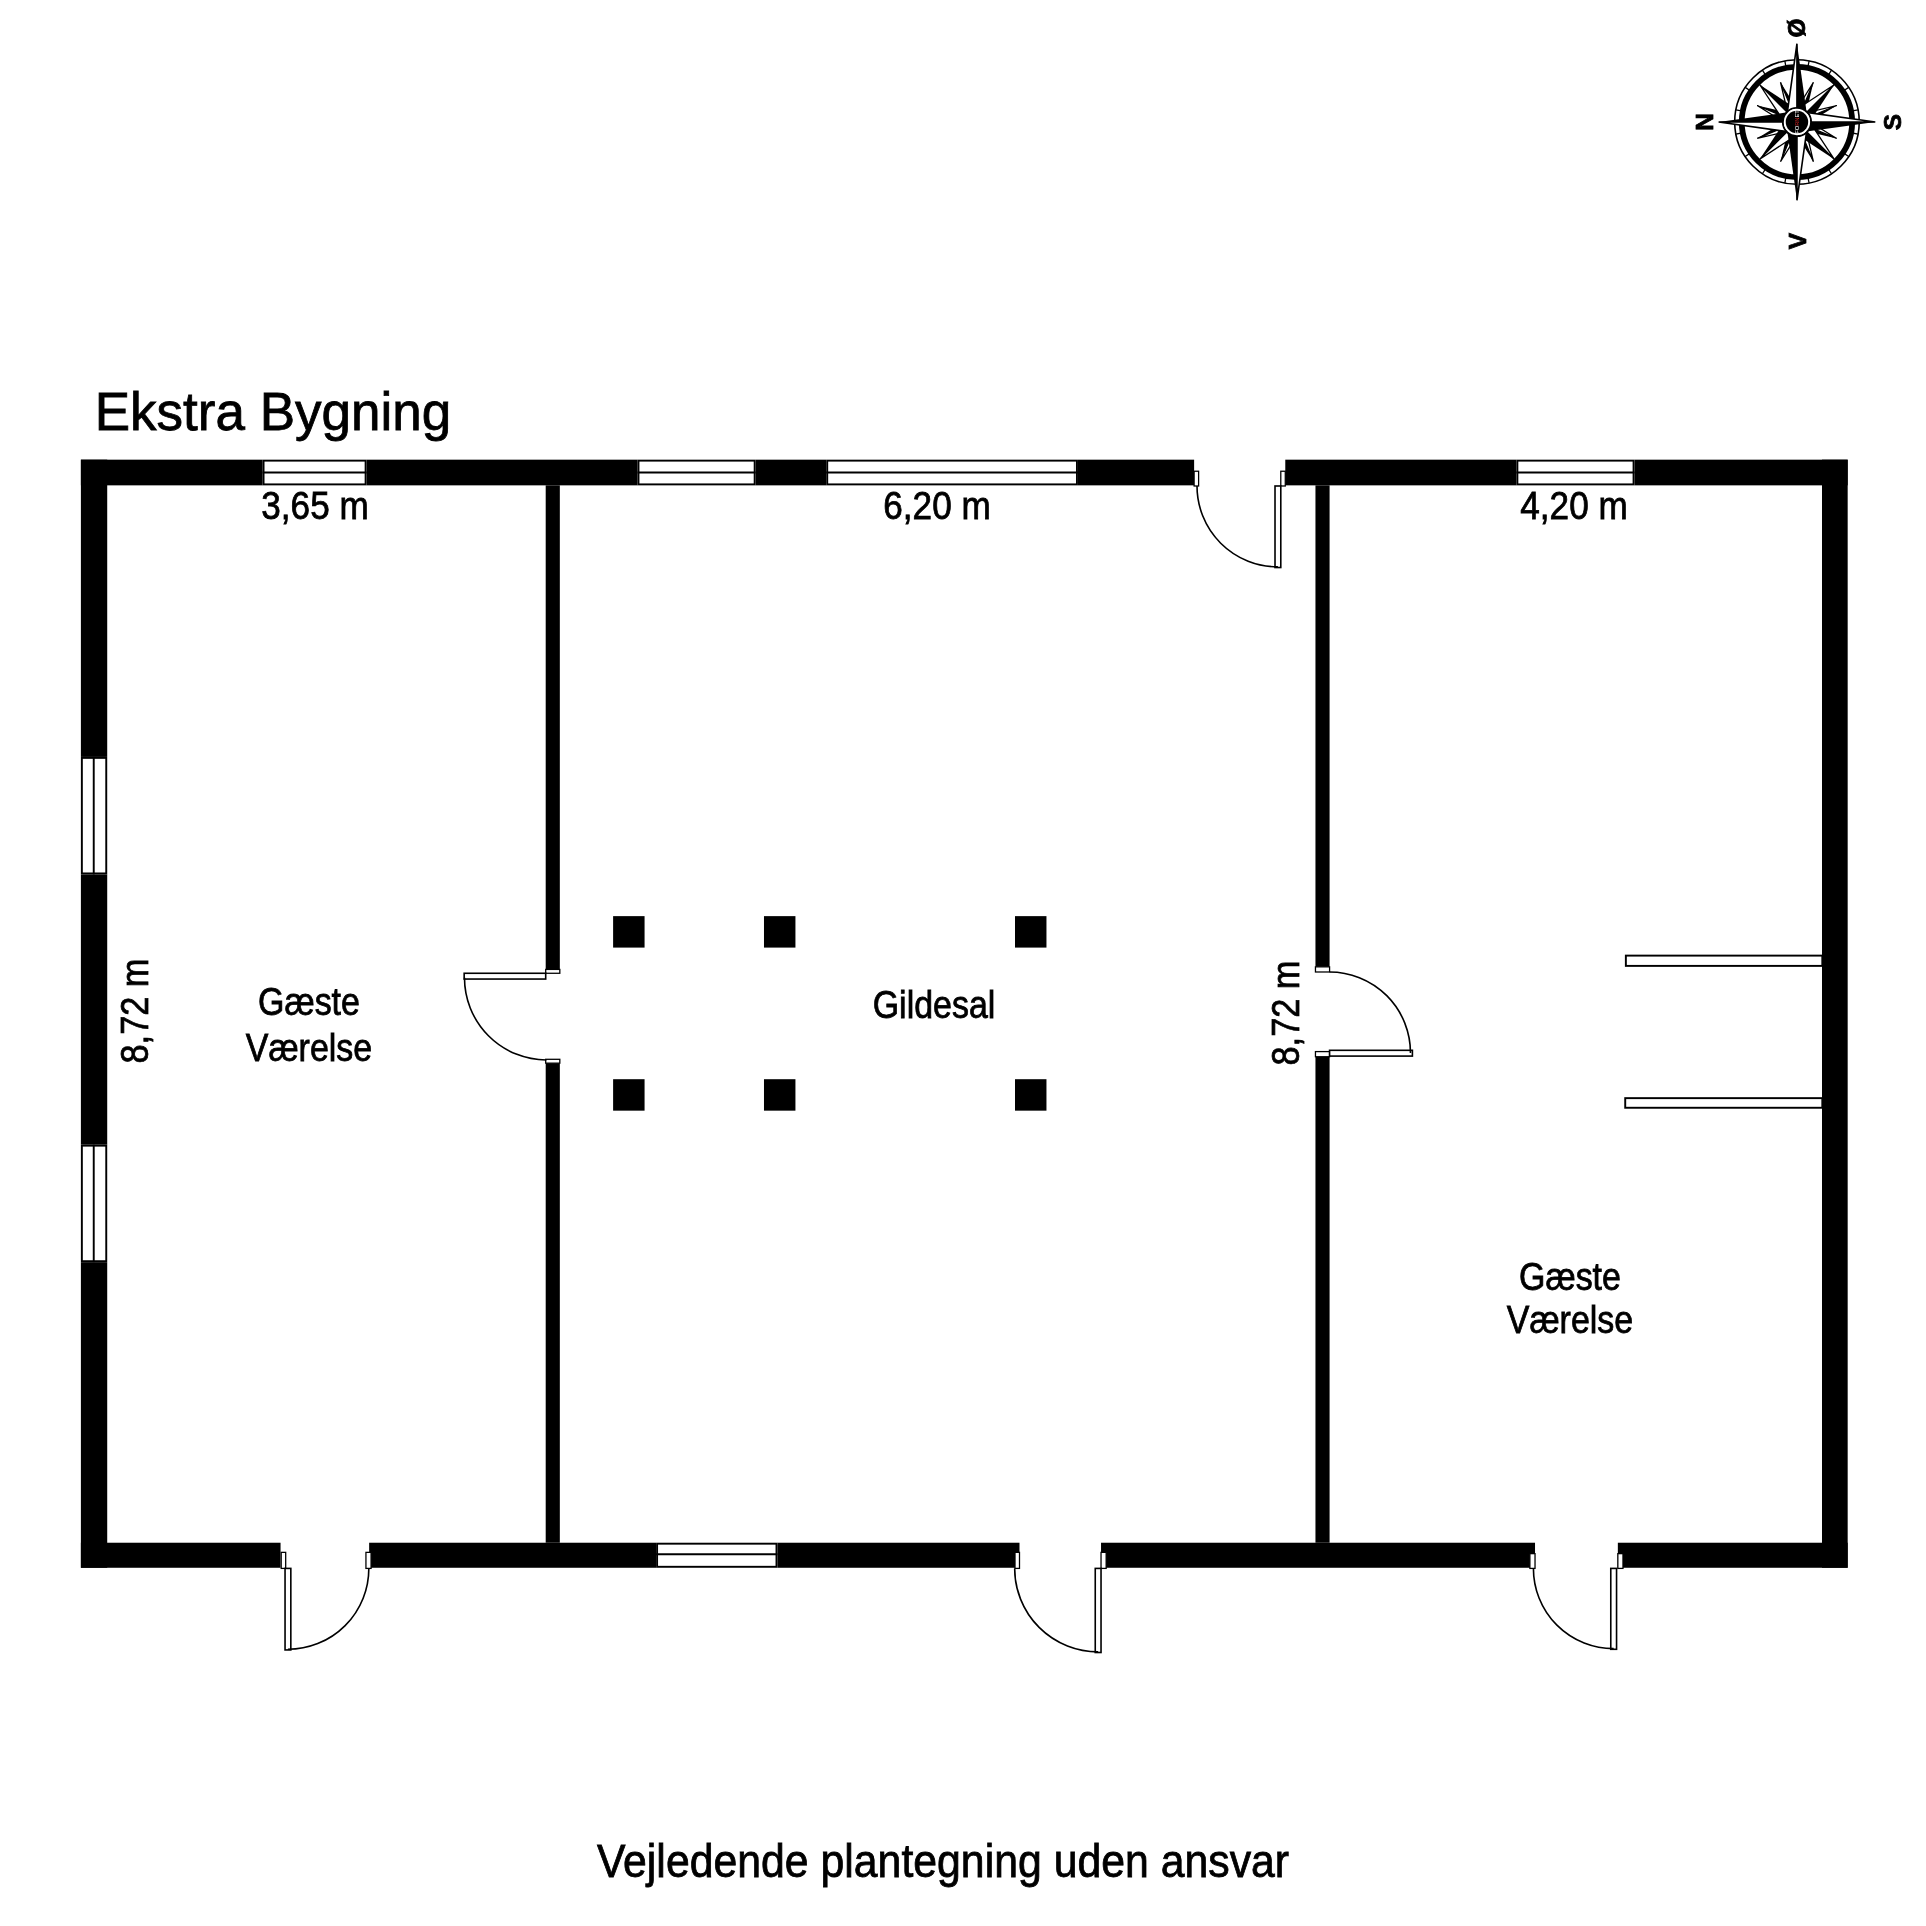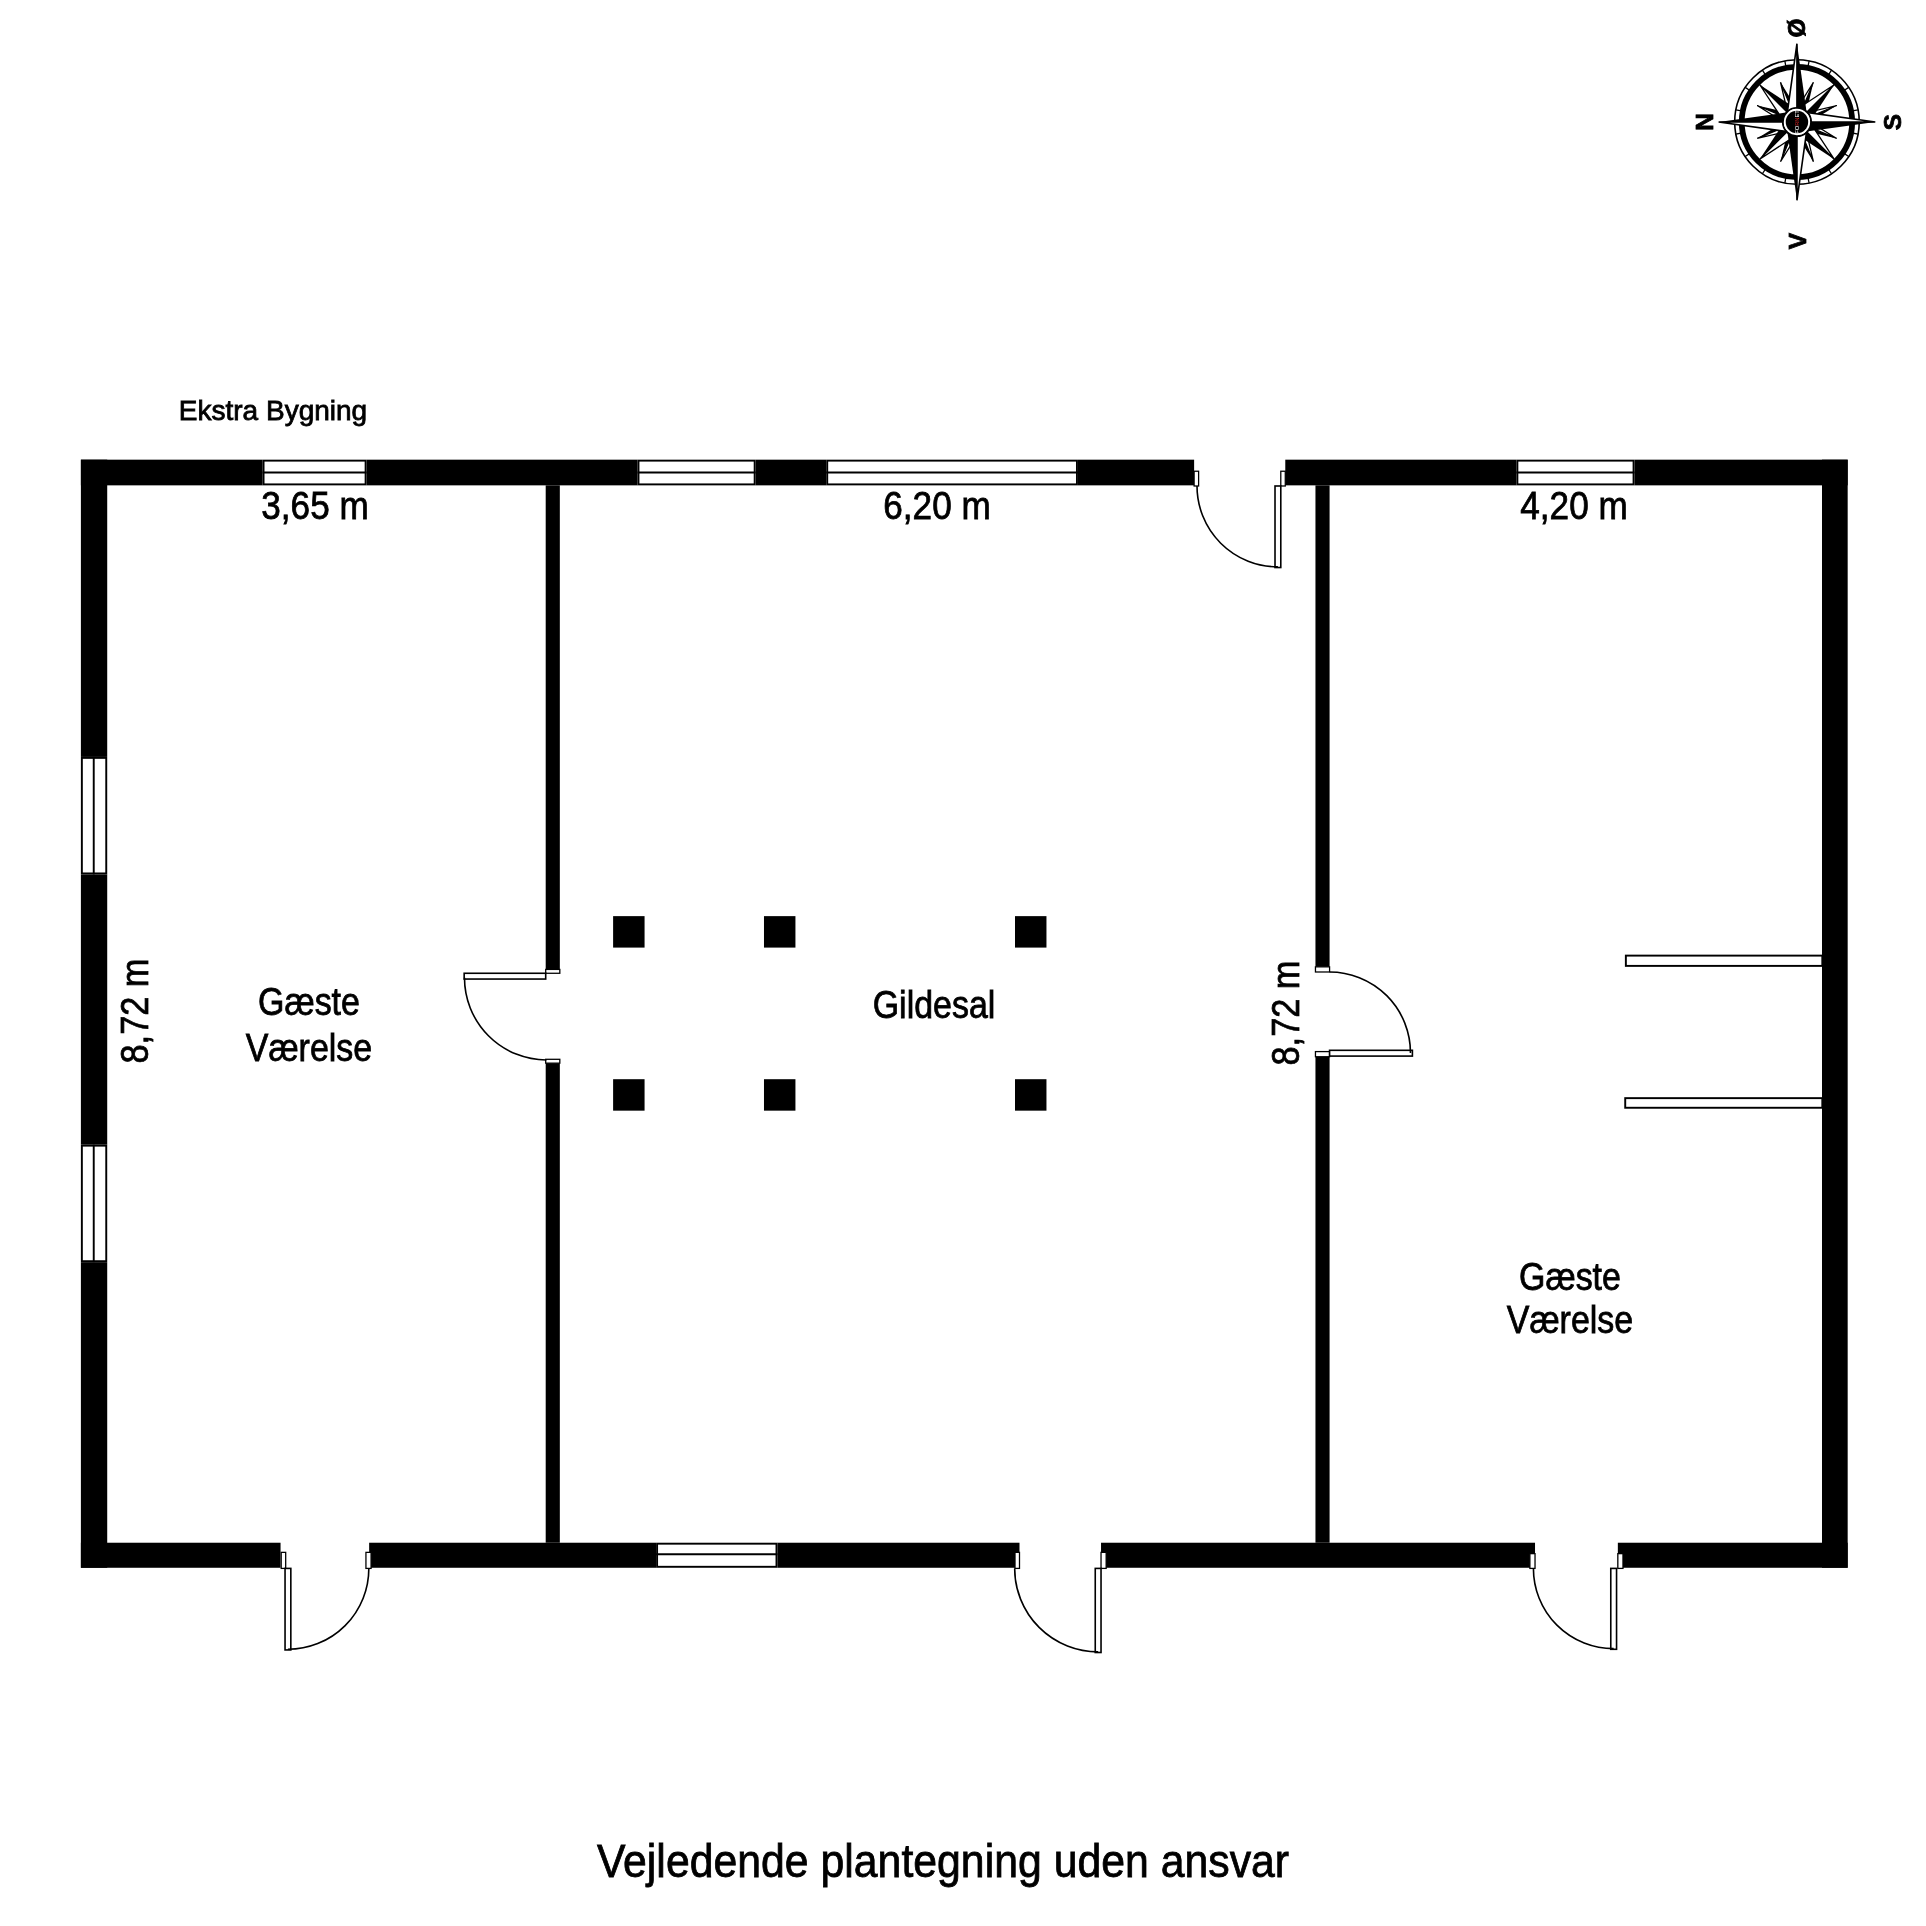--- a/index.html
+++ b/index.html
@@ -214,21 +214,21 @@
           </g>
     </g>
 
     <circle r="22" fill="none" stroke="#000" stroke-width="3"></circle>
     <circle r="20.5" fill="#fff"></circle>
     <circle r="17.5" fill="#000"></circle>
     <text x="0" y="0" transform="rotate(-90)" fill="#ffffff" font-family="Liberation Sans, sans-serif" font-size="9" text-anchor="middle" dominant-baseline="central">FO<tspan fill="#cc2222">RN</tspan>ET</text>
   </g>
 </svg>
 
-<span class="t" style="left:273px;top:411px;font-size:28px;transform:translate(-50%,-50%);">Ekstra Bygning</span>
+<span class="t" style="left:273px;top:411px;font-size:53px;transform:translate(-50%,-50%);">Ekstra Bygning</span>
 <span class="t" style="left:315px;top:505px;font-size:39px;transform:translate(-50%,-50%) scaleX(0.90);">3,65 m</span>
 <span class="t" style="left:937px;top:505px;font-size:39px;transform:translate(-50%,-50%) scaleX(0.90);">6,20 m</span>
 <span class="t" style="left:1574px;top:505px;font-size:39px;transform:translate(-50%,-50%) scaleX(0.90);">4,20 m</span>
 <span class="t" style="left:934px;top:1004px;font-size:39px;transform:translate(-50%,-50%) scaleX(0.87);">Gildesal</span>
 <span class="t" style="left:309px;top:1001px;font-size:39px;transform:translate(-50%,-50%) scaleX(0.87);">Gæste</span>
 <span class="t" style="left:309px;top:1047px;font-size:39px;transform:translate(-50%,-50%) scaleX(0.87);">Værelse</span>
 <span class="t" style="left:1570px;top:1276px;font-size:39px;transform:translate(-50%,-50%) scaleX(0.87);">Gæste</span>
 <span class="t" style="left:1570px;top:1319px;font-size:39px;transform:translate(-50%,-50%) scaleX(0.87);">Værelse</span>
 <span class="t" style="left:943px;top:1861px;font-size:46px;transform:translate(-50%,-50%) scaleX(0.93);">Vejledende plantegning uden ansvar</span>
 <span class="t" style="left:134px;top:1011px;font-size:39px;transform:translate(-50%,-50%) rotate(-90deg) scaleX(0.88);">8,72 m</span>

